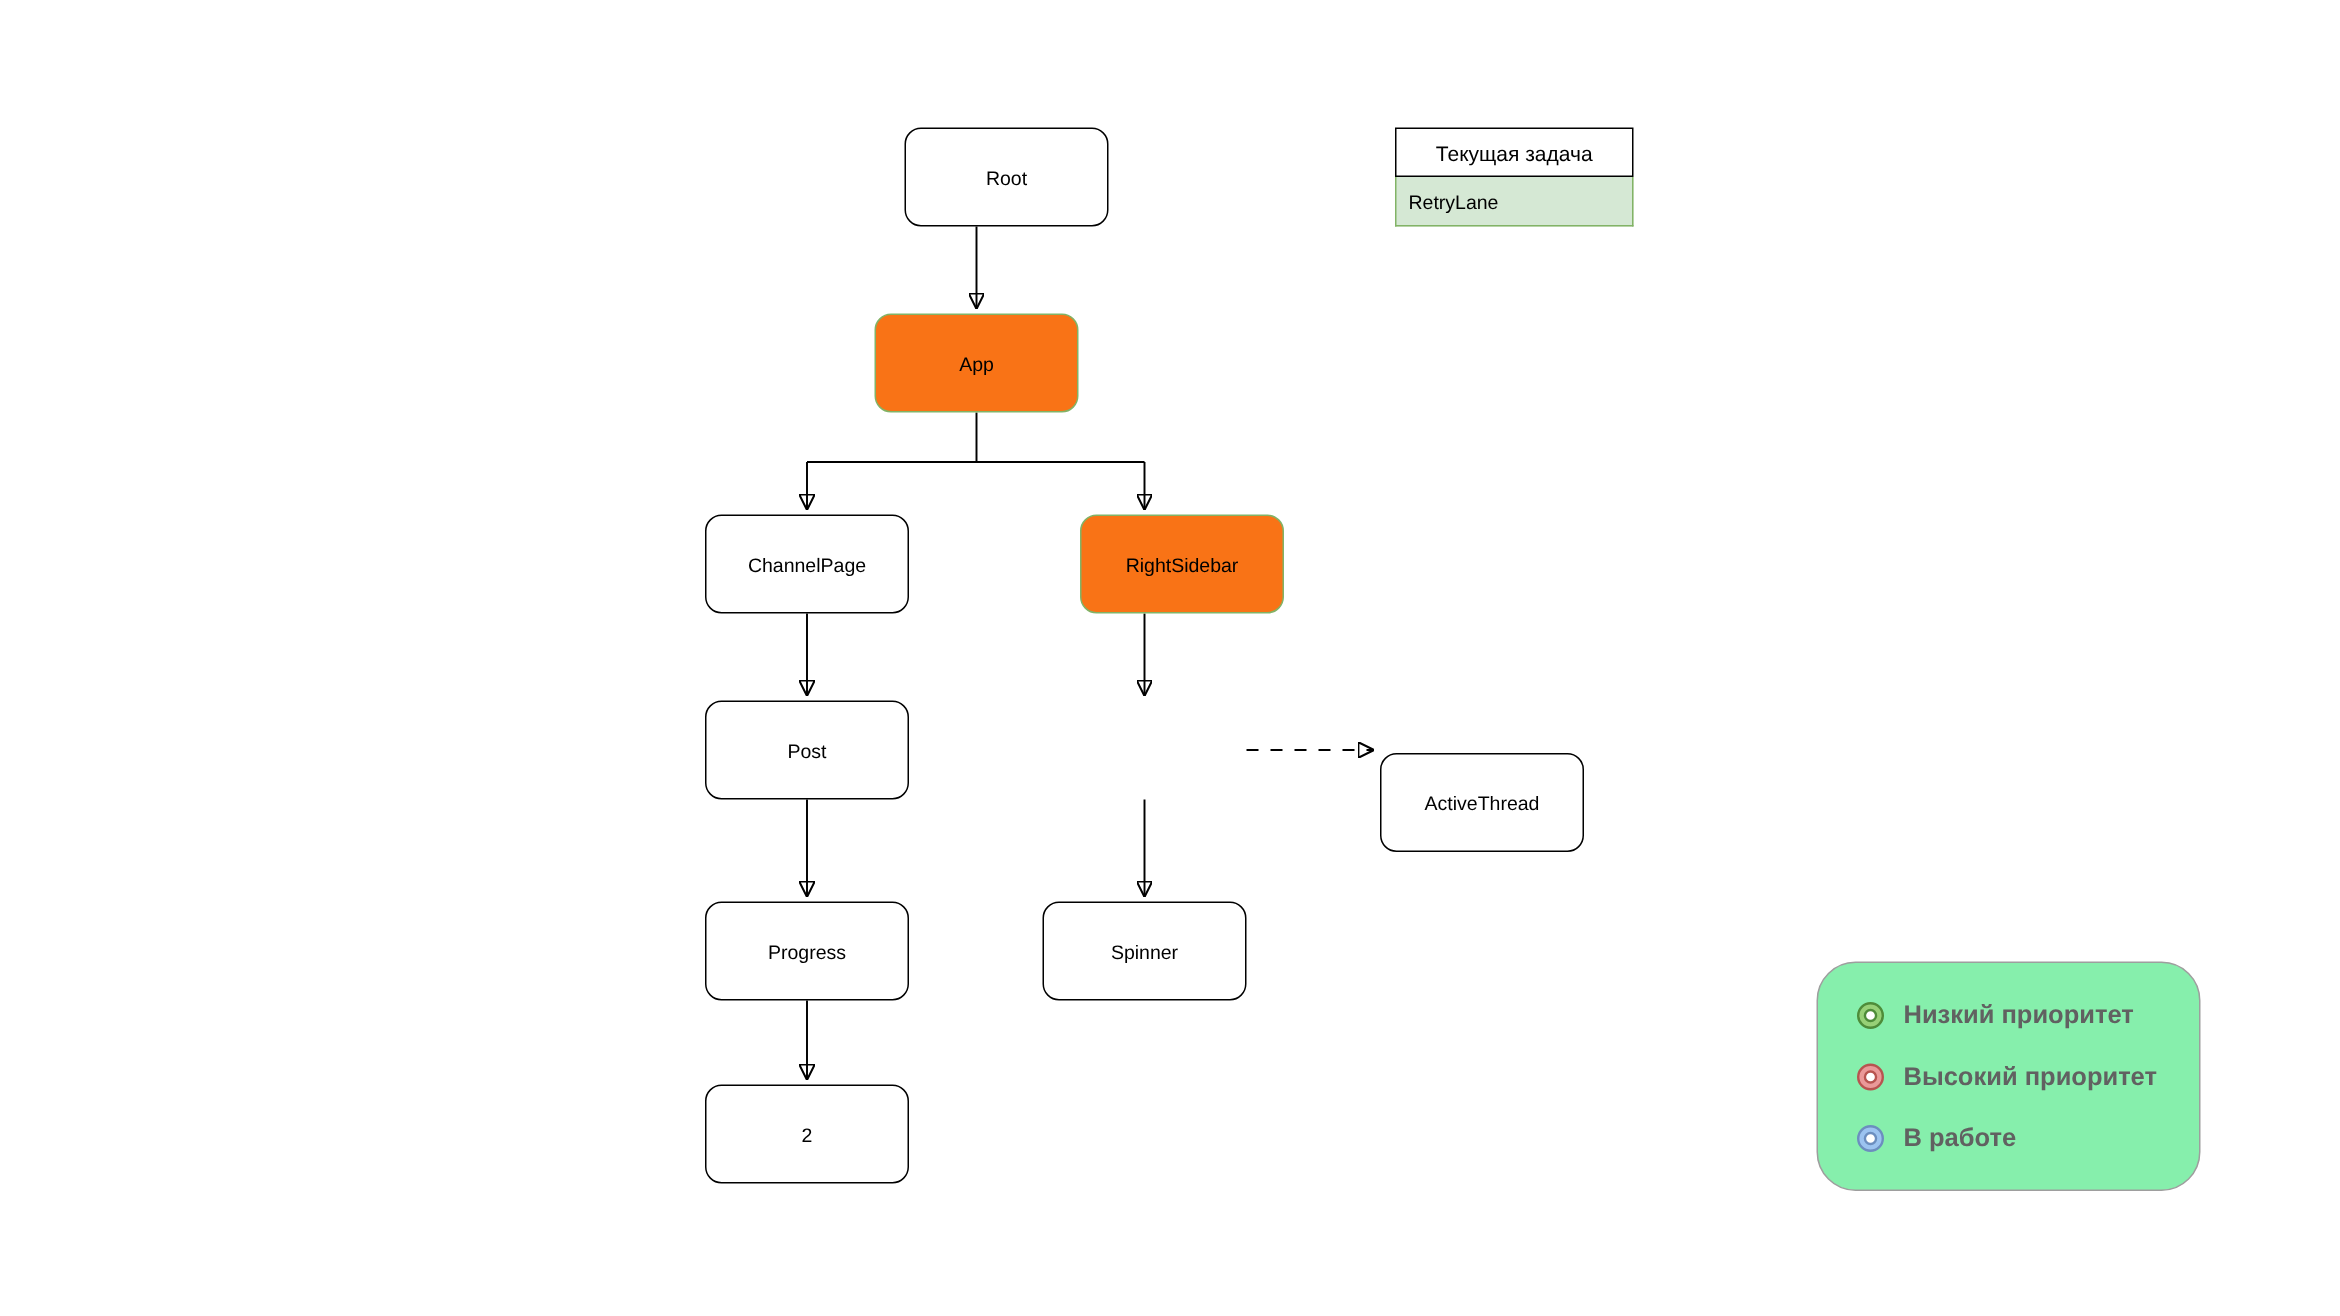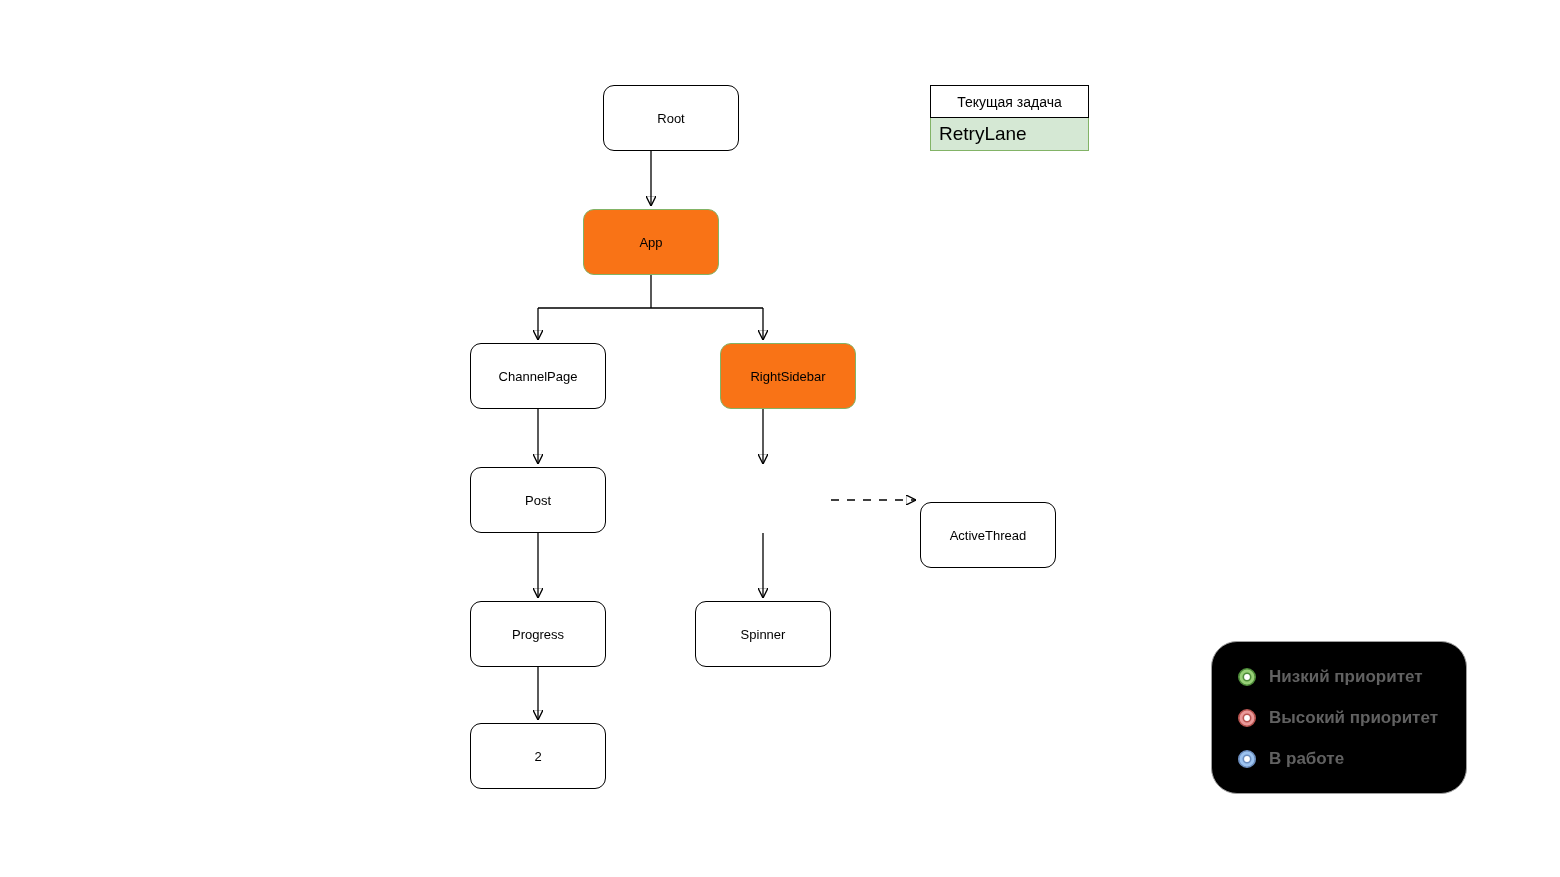--- a/index.html
+++ b/index.html
@@ -55,33 +55,33 @@
     font-size: 14px; color: #000000;
     box-sizing: border-box;
   }
   .panel-row {
     height: 33px;
     border: 1.3px solid #000000;
     border-top: none;
     background: #ffffff;
     display: flex; align-items: center;
     padding-left: 8px;
-    font-size: 19px; color: #000000;
+    font-size: 13px; color: #000000;
     box-sizing: border-box;
   }
   .panel-row.highlighted {
     background: #d5e8d4;
     border: 1.3px solid #82b366;
     border-top: none;
   }
   .legend {
     position: absolute;
     left: 1211px; top: 641px;
     width: 256px; height: 153px;
-    background: #000000;
+    background: #86efac;
     border: 1.5px solid #9e9e9e;
     border-radius: 26px;
     box-sizing: border-box;
     display: flex; flex-direction: column;
     justify-content: center;
     gap: 21px;
     padding-left: 25px;
   }
   .legend-row {
     display: flex; align-items: center; gap: 12px;

